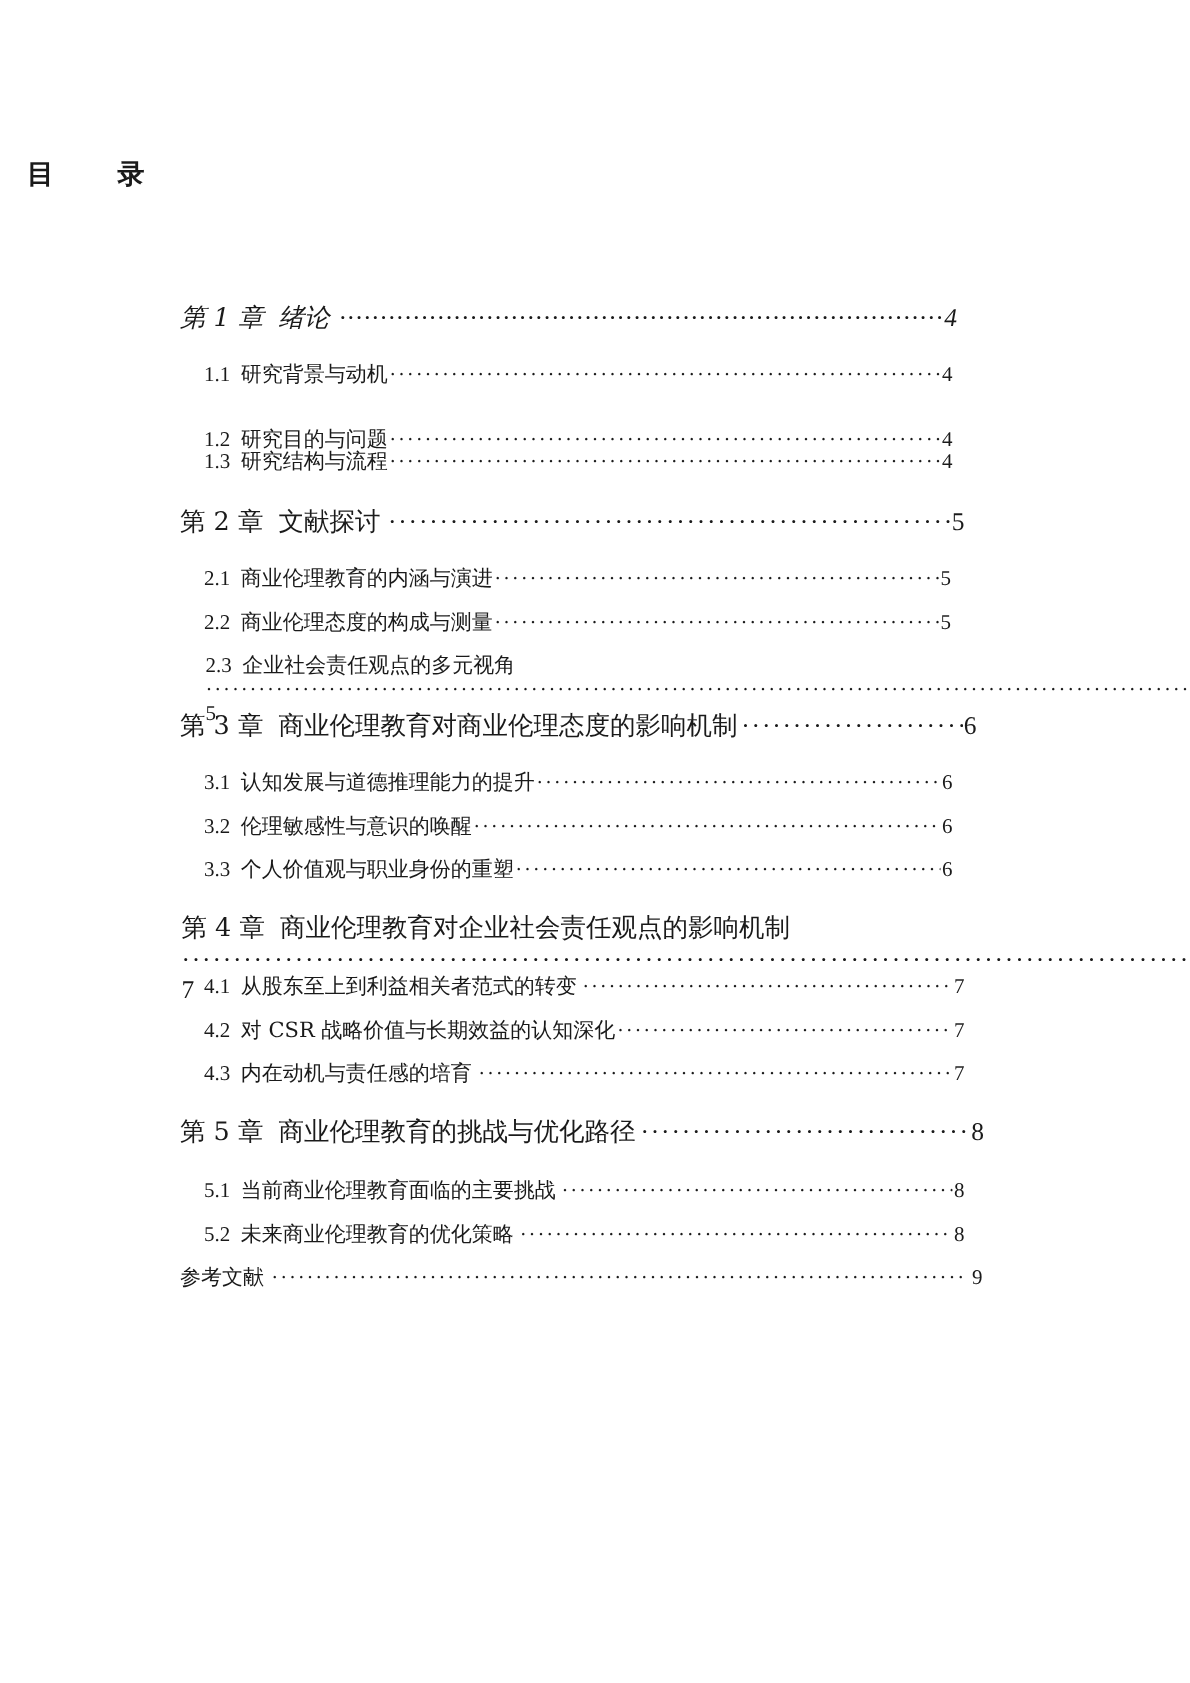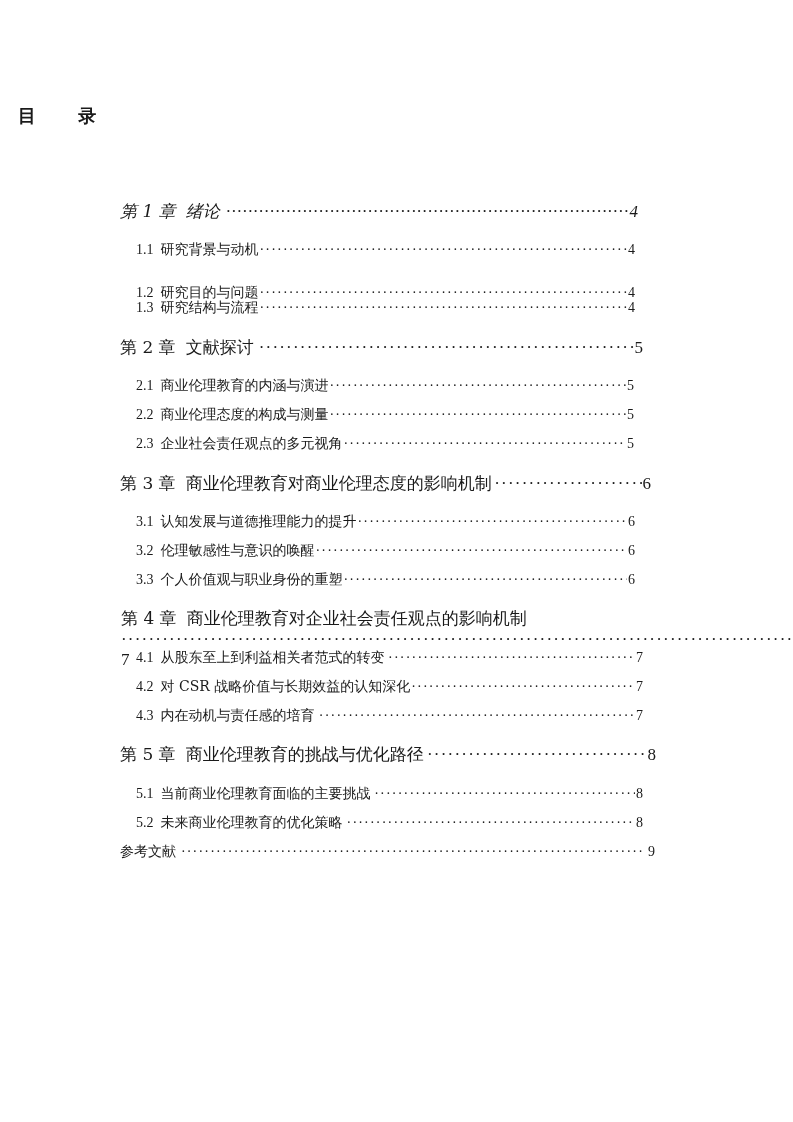--- a/index.html
+++ b/index.html
@@ -55,21 +55,21 @@
 <div class="row section" style="top:377px; width:498px;">
   <span class="label"><span class="num">2.1</span><span>商业伦理教育的内涵与演进</span></span>
   <span class="dots"></span>
   <span class="page">5</span>
 </div>
 <div class="row section" style="top:406px; width:498px;">
   <span class="label"><span class="num">2.2</span><span>商业伦理态度的构成与测量</span></span>
   <span class="dots"></span>
   <span class="page">5</span>
 </div>
-<div class="row section" style="top:435px; width:498px;">
+<div class="row section" style="top:435px; width:498px;flex-direction:column;">
   <span class="label"><span class="num">2.3</span><span>企业社会责任观点的多元视角</span></span>
   <span class="dots"></span>
   <span class="page">5</span>
 </div>
 
 <div class="row chapter" style="top:472px; width:531px;">
   <span class="label"><span class="num">第 3 章</span><span>商业伦理教育对商业伦理态度的影响机制</span></span>
   <span class="gap" style="width:12px"></span>
   <span class="dots"></span>
   <span class="page">6</span>

